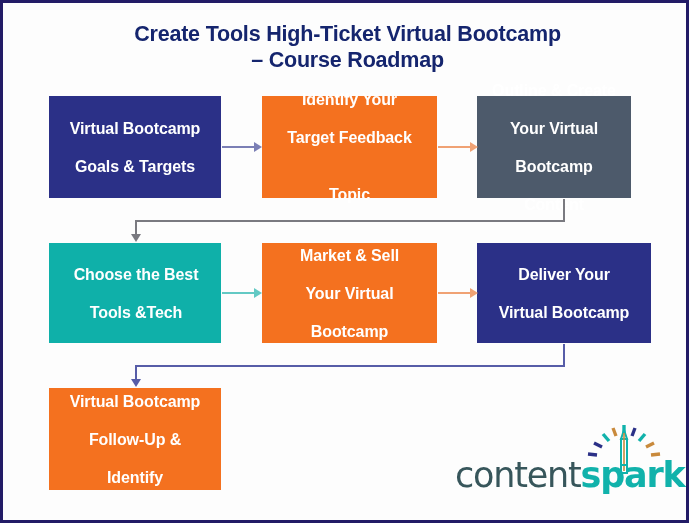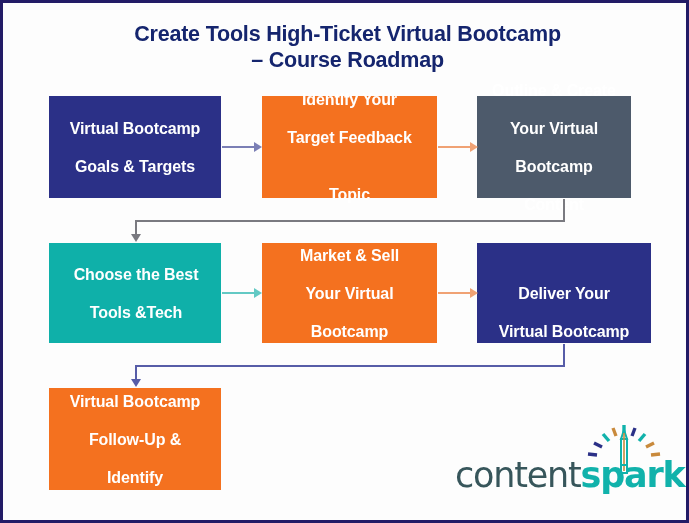--- a/index.html
+++ b/index.html
@@ -145,21 +145,21 @@
   </div>
 
   <div class="node" style="left:259px; top:240px; width:175px; height:100px; background:#f4711f;">
     <span>
       <span>Market &amp; Sell</span><br>
       <span>Your Virtual</span><br>
       <span>Bootcamp</span>
     </span>
   </div>
 
-  <div class="node" style="left:474px; top:240px; width:174px; height:100px; background:#2b3087;align-items:flex-end;">
+  <div class="node" style="left:474px; top:240px; width:174px; height:100px; background:#2b3087;">
     <span>
       <span>Deliver Your</span><br>
       <span>Virtual Bootcamp</span>
     </span>
   </div>
 
   <div class="node" style="left:46px; top:385px; width:172px; height:102px; background:#f4711f;">
     <span>
       <span>Virtual Bootcamp</span><br>
       <span>Follow-Up &amp;</span><br>

